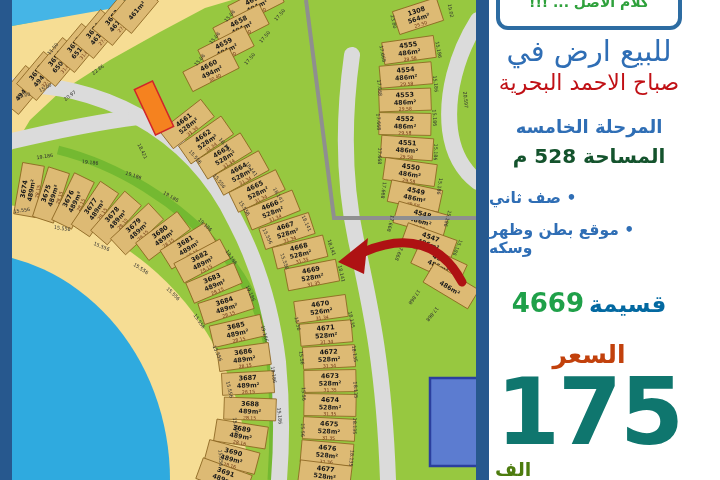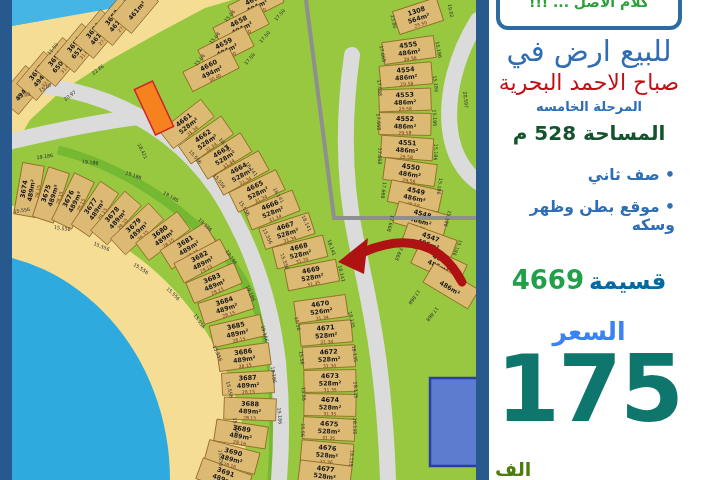--- a/index.html
+++ b/index.html
@@ -17,31 +17,31 @@
   .dim-label{font-size:4.8px;fill:#2e2e2e;}
   
   #panel{position:absolute;left:489px;top:0;width:200px;height:480px;background:#ffffff;
          text-align:center;direction:rtl;}
   #plaque{width:186px;height:46px;margin:-16px auto 0;border:4px solid #2D6CA2;
           border-radius:12px;box-sizing:border-box;display:flex;align-items:flex-start;
           justify-content:center;padding-top:6px;}
   #plaque span{color:#2FA13C;font-weight:bold;font-size:14px;}
   .t-title{margin-top:6px;color:#2F6EB5;font-size:29px;font-weight:normal;line-height:1.1;}
   .t-location{margin-top:2px;color:#C01015;font-size:22px;font-weight:normal;line-height:1.15;}
-  .t-phase{margin-top:4px;color:#2F6EB5;font-size:13px;font-weight:bold;}
+  .t-phase{margin-top:21px;color:#2F6EB5;font-size:18px;font-weight:bold;}
   .t-area{margin-top:7px;color:#14532d;font-size:20px;font-weight:bold;}
-  ul#features{list-style:none;margin:0;padding:0 14px 0 0;text-align:right;}
+  ul#features{list-style:none;margin:0;padding:0 14px 0 0;text-align:left;}
   ul#features li{color:#2F6EB5;font-size:15.5px;font-weight:bold;}
   ul#features li::before{content:"•  ";color:#2F6EB5;}
   #feat-1{margin-top:21px;}
   #feat-2{margin-top:14px;}
   #parcel-line{margin-top:31px;}
   #parcel-label{color:#0369a1;font-size:23px;font-weight:bold;text-align:center;}
   #parcel-number{color:#1FA049;font-size:26px;font-weight:bold;letter-spacing:1px;}
-  #price-label{margin-top:22px;color:#3b82f6;font-size:25px;font-weight:bold;}
+  #price-label{margin-top:22px;color:#c2410c;font-size:25px;font-weight:bold;}
   #price-value{margin-top:0;color:#0f766e;font-size:92px;font-weight:bold;
                line-height:0.95;letter-spacing:-2px;direction:ltr;}
   #price-unit{position:absolute;left:6px;bottom:0;color:#4d7c0f;
               font-size:19px;font-weight:bold;}
 </style>
 </head>
 <body>
 
 <div id="left-bar" class="edge-bar"></div>
 

